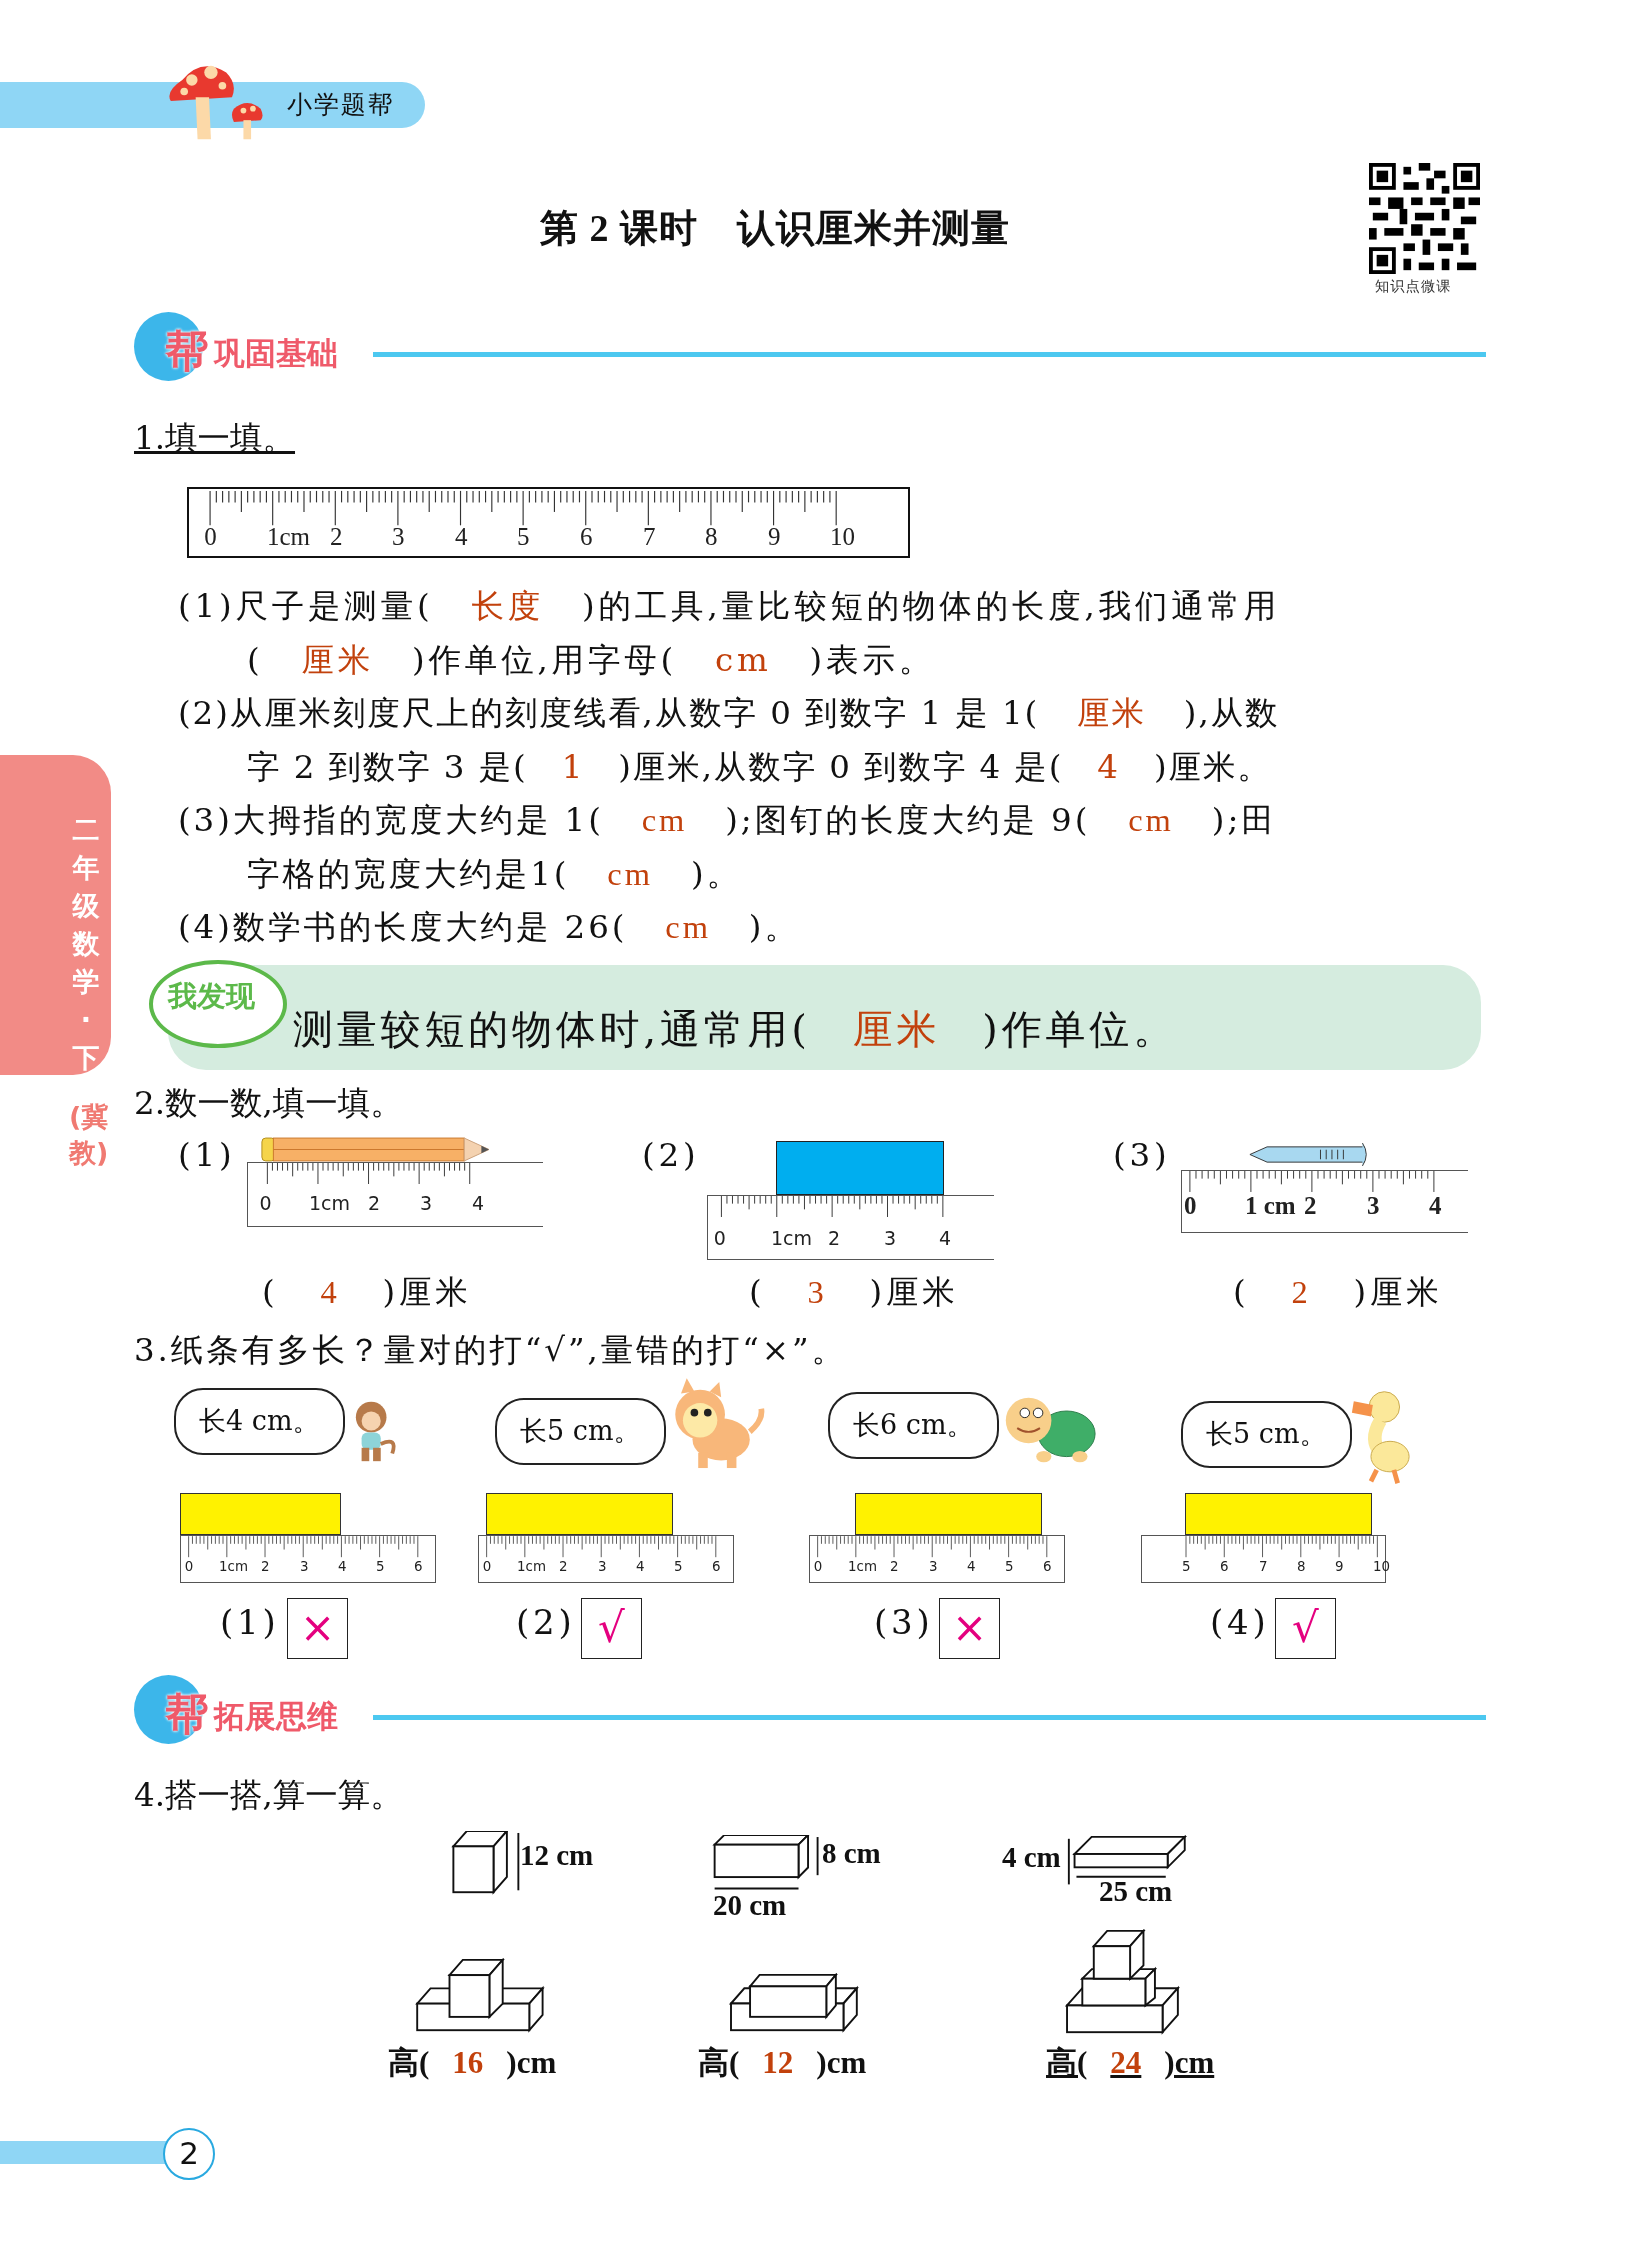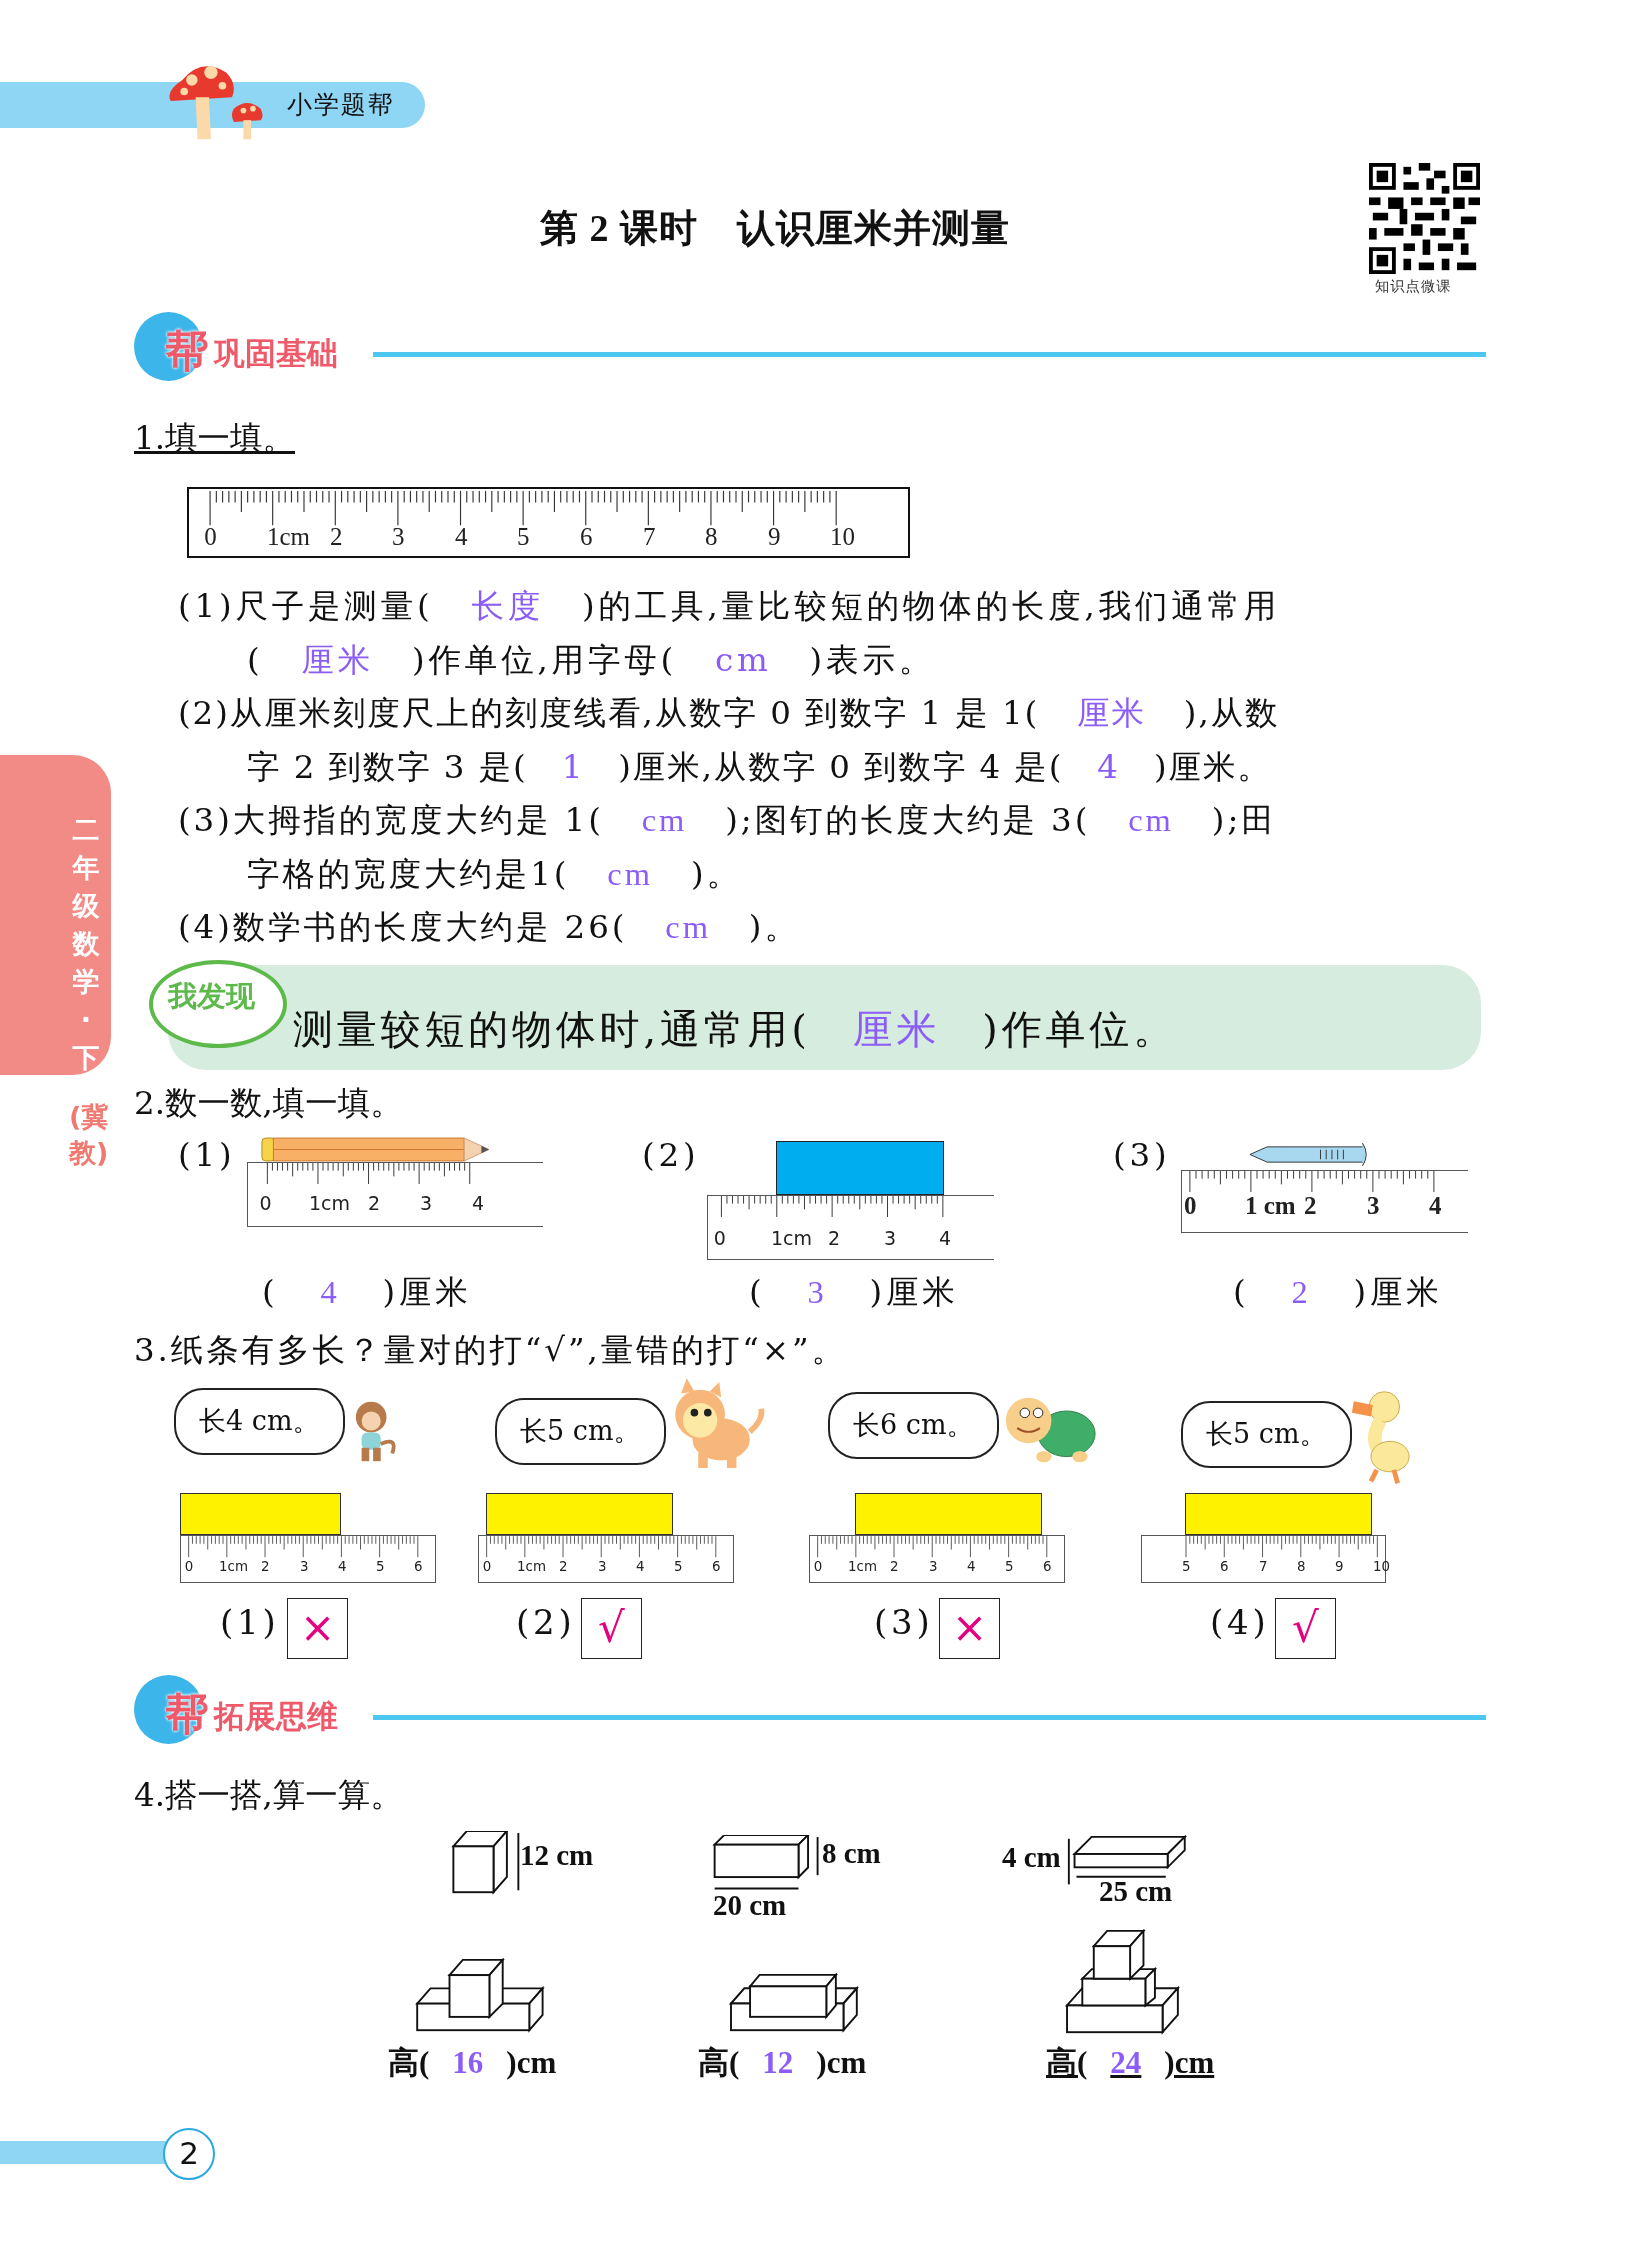--- a/index.html
+++ b/index.html
@@ -1,19 +1,19 @@
 <!DOCTYPE html>
 <html><head>
 <meta charset="utf-8">
 <style>
   * { box-sizing: border-box; margin: 0; padding: 0; }
   html, body { width: 1628px; height: 2260px; background: #ffffff; overflow: hidden; }
   body { position: relative; font-family: "DejaVu Serif", "Liberation Serif", serif; color: #111; }
   .abs { position: absolute; }
-  .ans { color: #8b5cf6; text-align: right; }
+  .ans { color: #c2410c; text-align: right; }
   .serif { font-family: "Liberation Serif", "DejaVu Serif", serif; }
 
   
   .top-bar { left: 0; top: 82px; width: 425px; height: 46px; background: #8fd6f5; border-radius: 0 23px 23px 0; }
   .brand-text { left: 287px; top: 88px; font-size: 25px; color: #111; font-family: "DejaVu Sans", sans-serif; letter-spacing: 1.9px; }
 
   .page-title { left: 540px; top: 203px; font-size: 38px; font-weight: bold; font-family: Liberation Serif, serif; letter-spacing: 1px; }
   .qr { left: 1369px; top: 163px; width: 111px; height: 111px; }
   .qr-caption { left: 1375px; top: 277px; font-size: 14.3px; color: #333; letter-spacing: 1px; }
 
@@ -262,21 +262,21 @@
 <div class="abs line" style="left:247px;top:639px;">
   <span>(</span><span class="ans" style="padding:0 38px;">厘米</span><span>)作单位,用字母(</span><span class="ans" style="padding:0 38px;">cm</span><span>)表示。</span>
 </div>
 <div class="abs line" style="left:178px;top:692px;letter-spacing:1.9px;">
   <span>(2)从厘米刻度尺上的刻度线看,从数字 0 到数字 1 是 1(</span><span class="ans" style="padding:0 38px;">厘米</span><span>),从数</span>
 </div>
 <div class="abs line" style="left:247px;top:746px;letter-spacing:1.9px;">
   <span>字 2 到数字 3 是(</span><span class="ans" style="padding:0 34px;">1</span><span>)厘米,从数字 0 到数字 4 是(</span><span class="ans" style="padding:0 34px;">4</span><span>)厘米。</span>
 </div>
 <div class="abs line" style="left:178px;top:799px;letter-spacing:2.9px;">
-  <span>(3)大拇指的宽度大约是 1(</span><span class="ans serif" style="padding:0 38px;">cm</span><span>);图钉的长度大约是 3(</span><span class="ans serif" style="padding:0 38px;">cm</span><span>);田</span>
+  <span>(3)大拇指的宽度大约是 1(</span><span class="ans serif" style="padding:0 38px;">cm</span><span>);图钉的长度大约是 9(</span><span class="ans serif" style="padding:0 38px;">cm</span><span>);田</span>
 </div>
 <div class="abs line" style="left:247px;top:853px;letter-spacing:2.9px;">
   <span>字格的宽度大约是1(</span><span class="ans serif" style="padding:0 38px;">cm</span><span>)。</span>
 </div>
 <div class="abs line" style="left:178px;top:906px;letter-spacing:2.9px;">
   <span>(4)数学书的长度大约是 26(</span><span class="ans serif" style="padding:0 38px;">cm</span><span>)。</span>
 </div>
 
 <div class="abs disc-box"></div>
 <div class="abs disc-bubble"></div>

